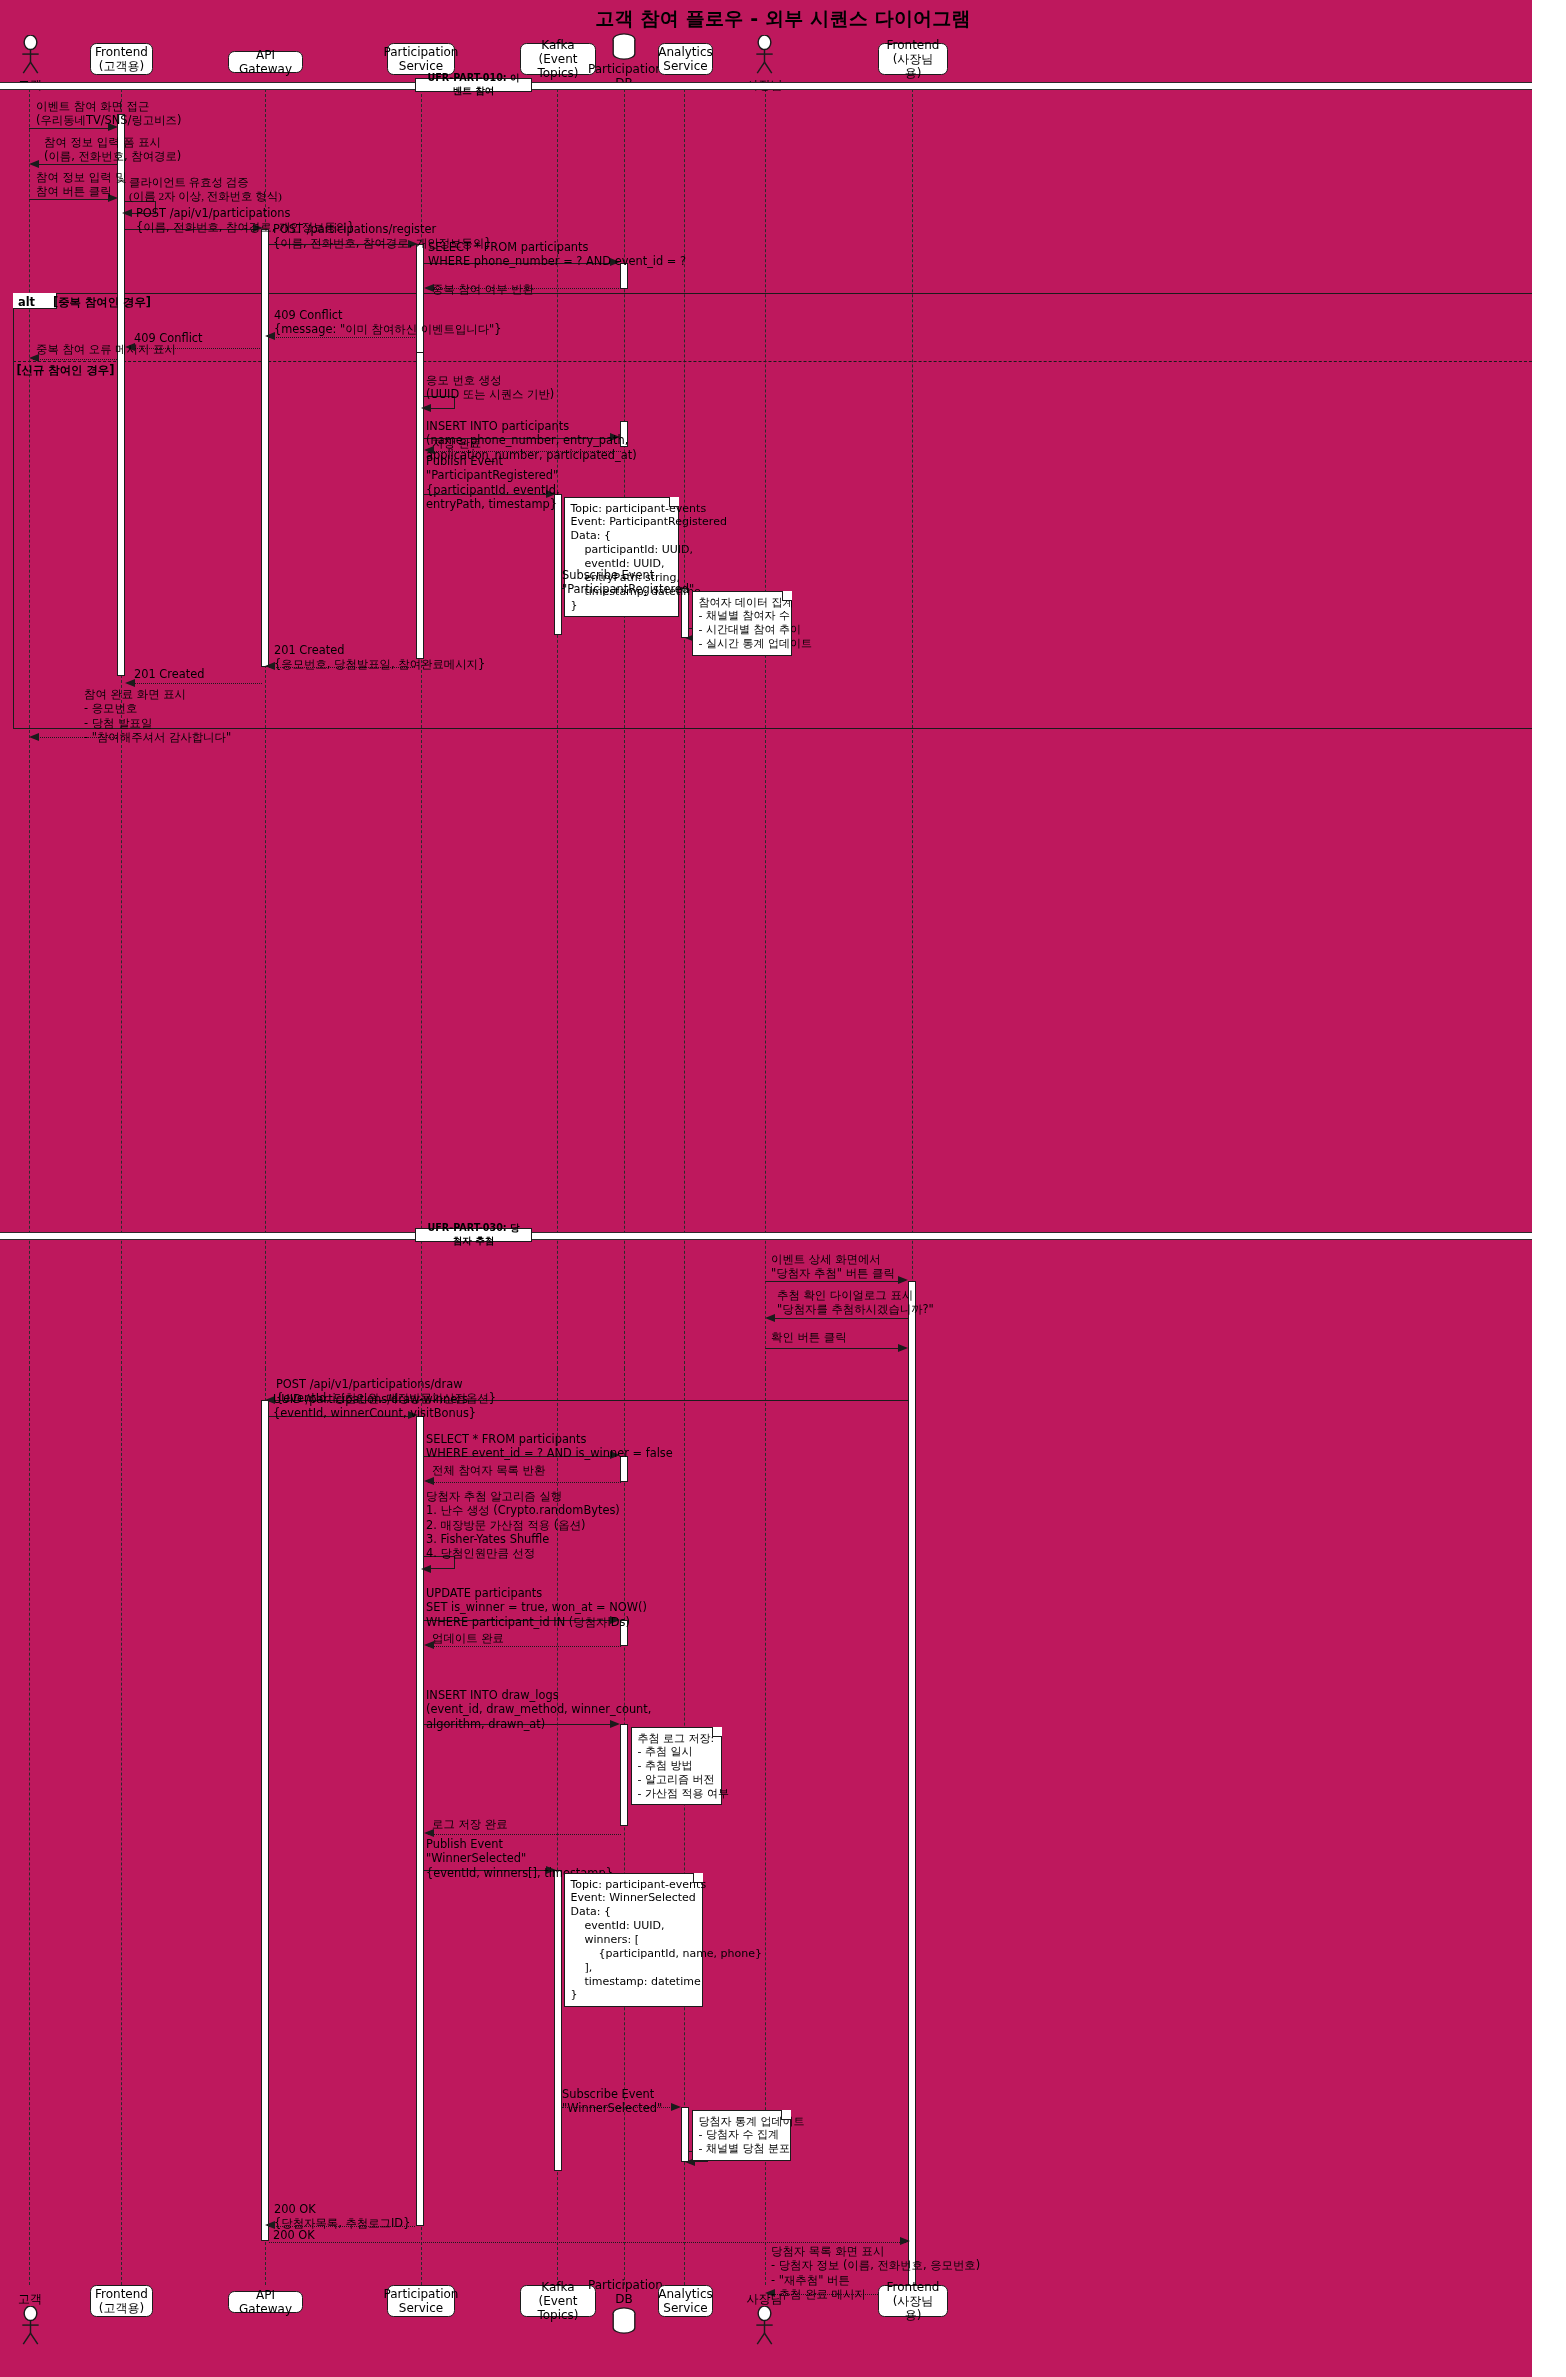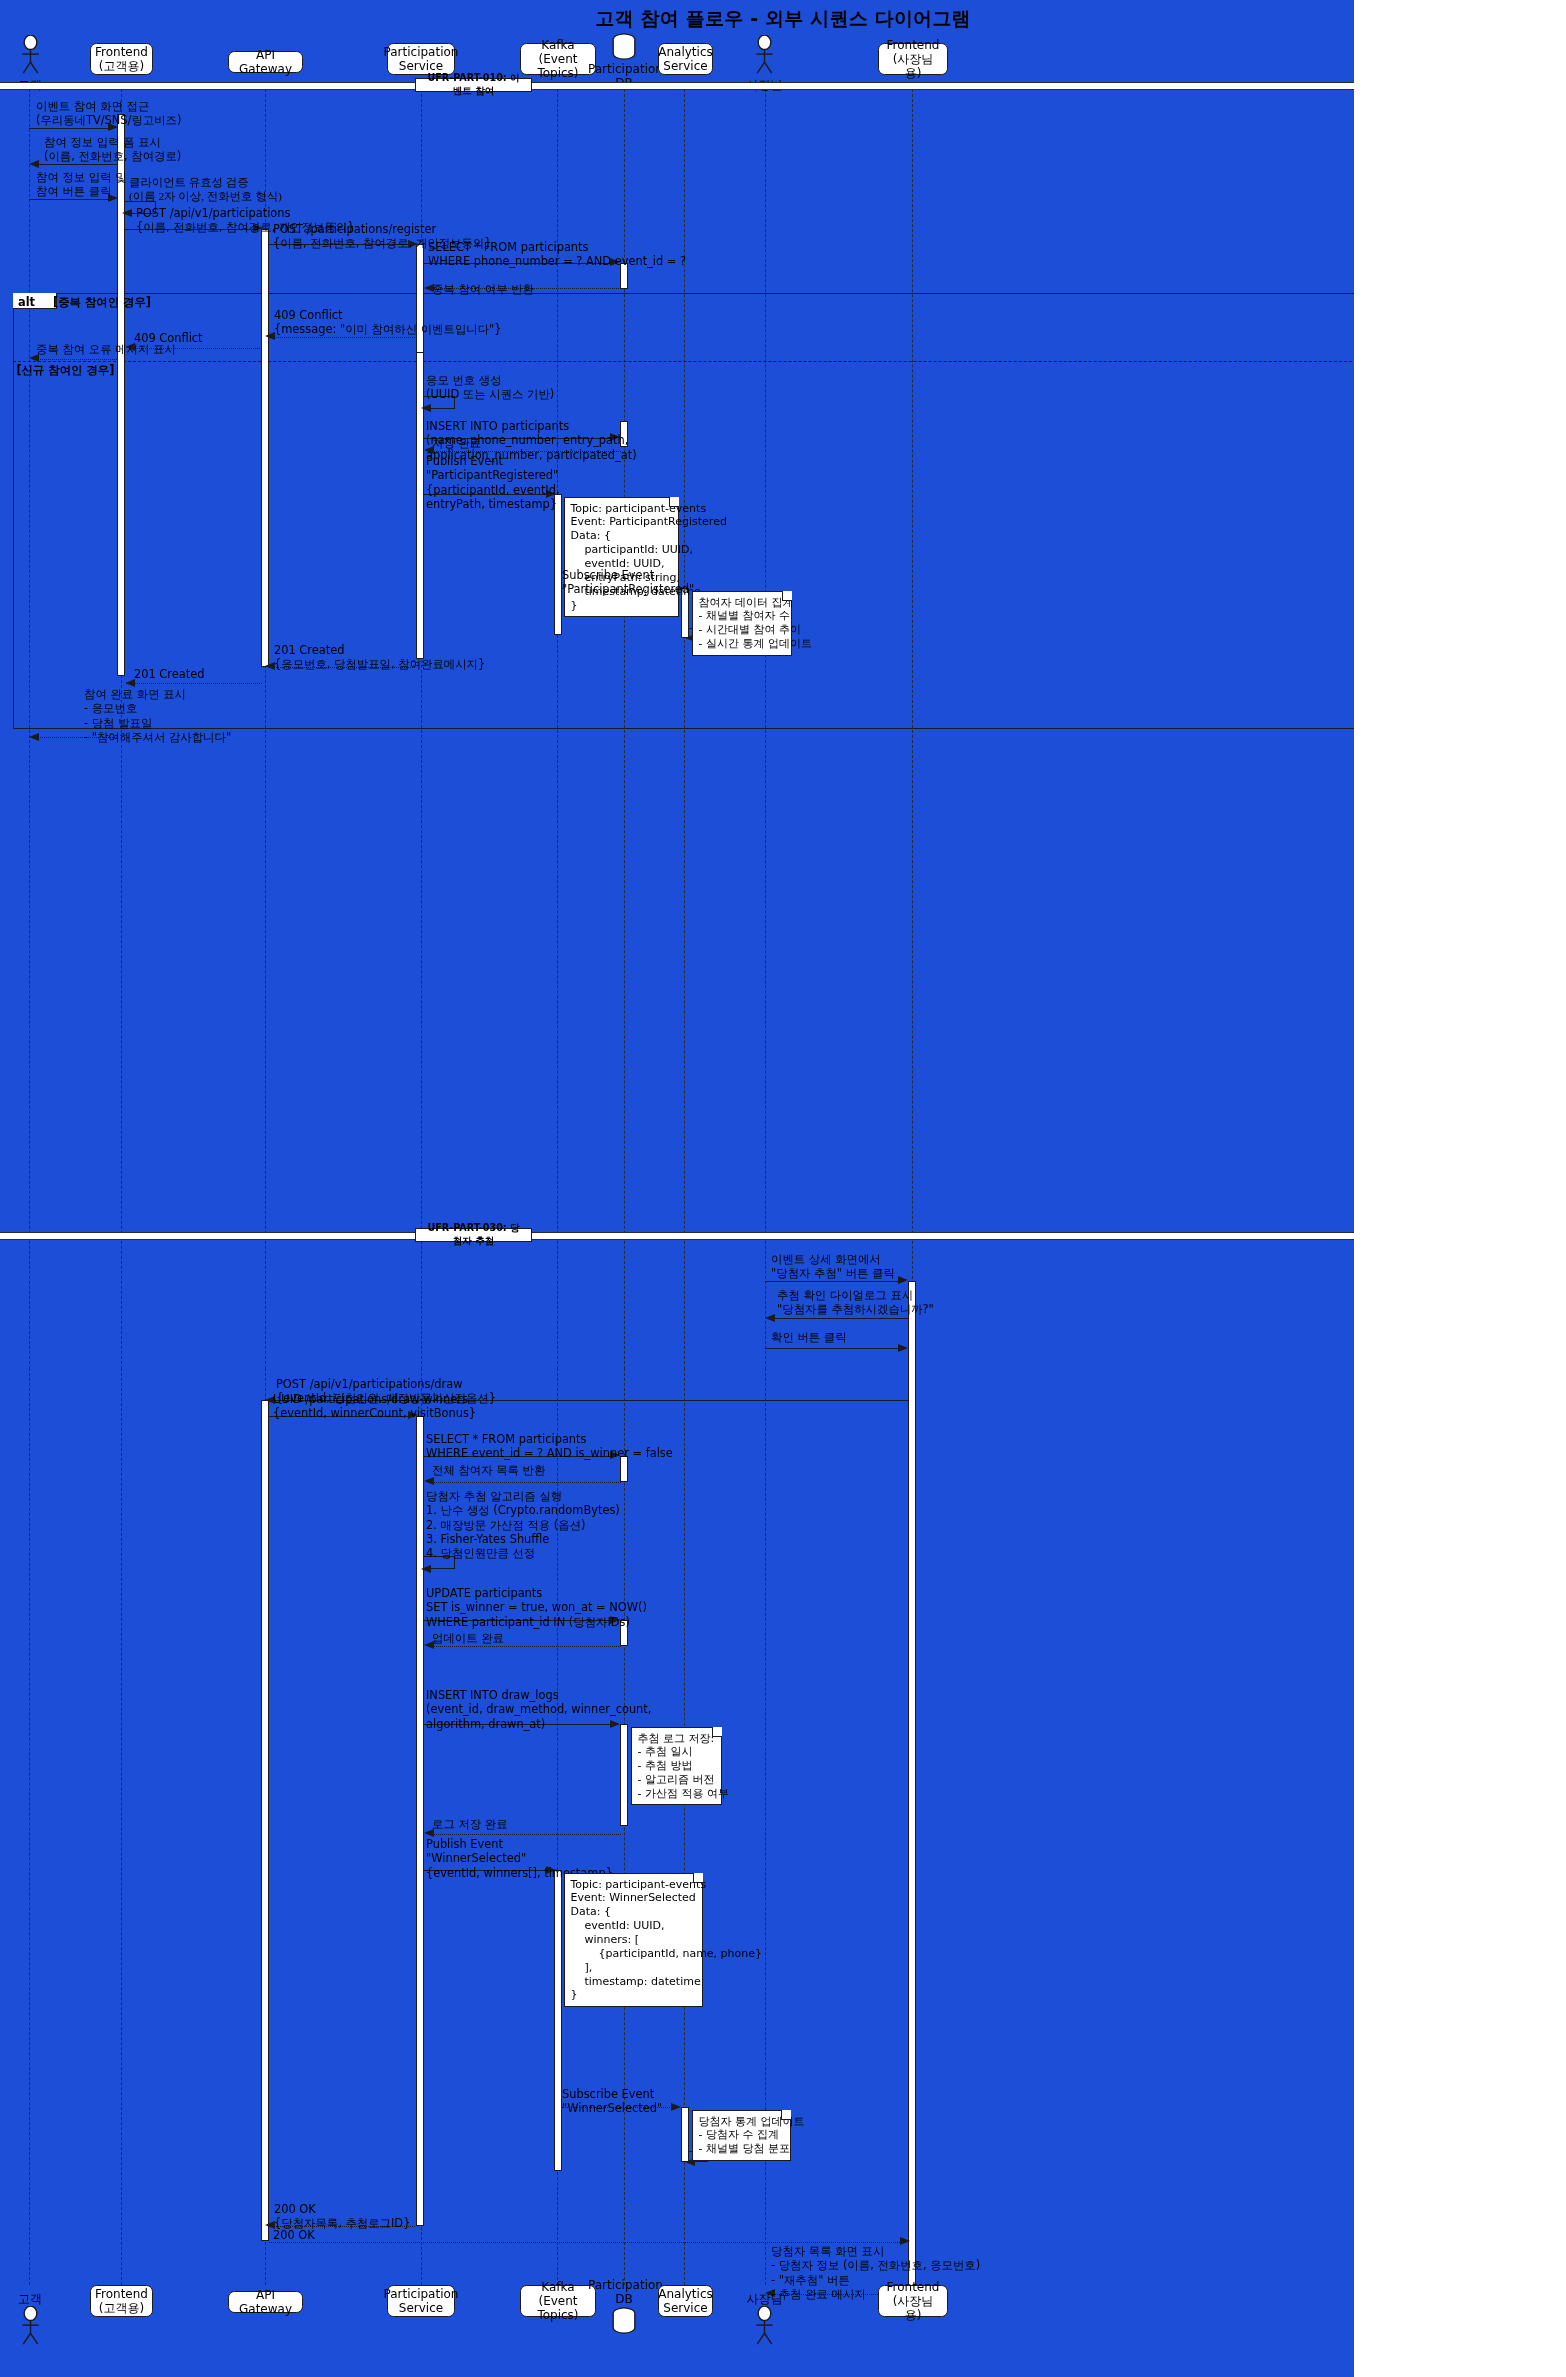--- a/index.html
+++ b/index.html
@@ -1,17 +1,17 @@
 <!DOCTYPE html>
 <html style="font-size:14.6px"><head>
 <meta charset="utf-8">
 <style>
   html,body{margin:0;padding:0;background:#fff;}
   body{font-family:"DejaVu Sans","Liberation Sans",sans-serif;color:#000;}
-  #canvas{position:relative;width:1354px;height:2377px;background:#1d4ed8;overflow:hidden;}
+  #canvas{position:relative;width:1532px;height:2377px;background:#be185d;overflow:hidden;}
 
   .title{position:absolute;left:0;top:5.5px;width:1566px;text-align:center;
          font-size:19px;font-weight:bold;letter-spacing:0.2px;}
 
   
   .lifeline{position:absolute;width:0;border-left:1.8px dashed #2b2b2b;}
   
   .pbox{position:absolute;box-sizing:border-box;border:1.5px solid #1b1b1b;border-radius:6.4px;
         background:#fff;display:flex;align-items:center;justify-content:center;
         text-align:center;font-size:12px;line-height:1.18;padding:2.7px 5.5px;z-index:6;}

